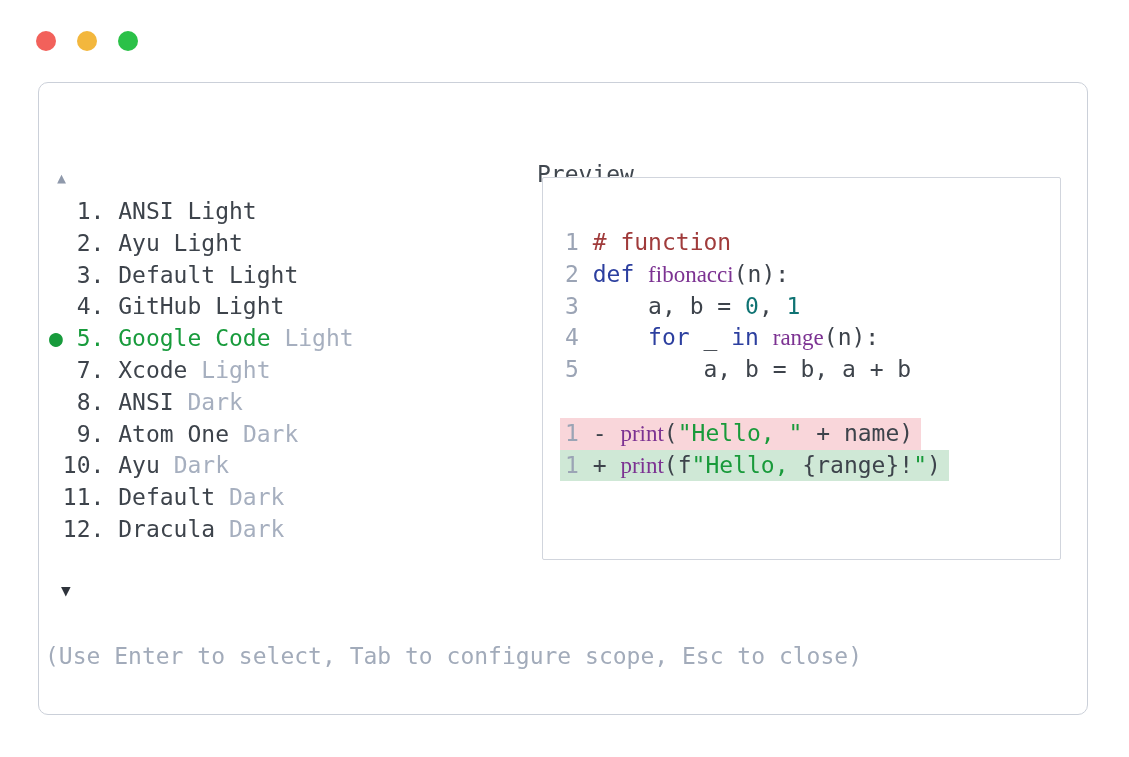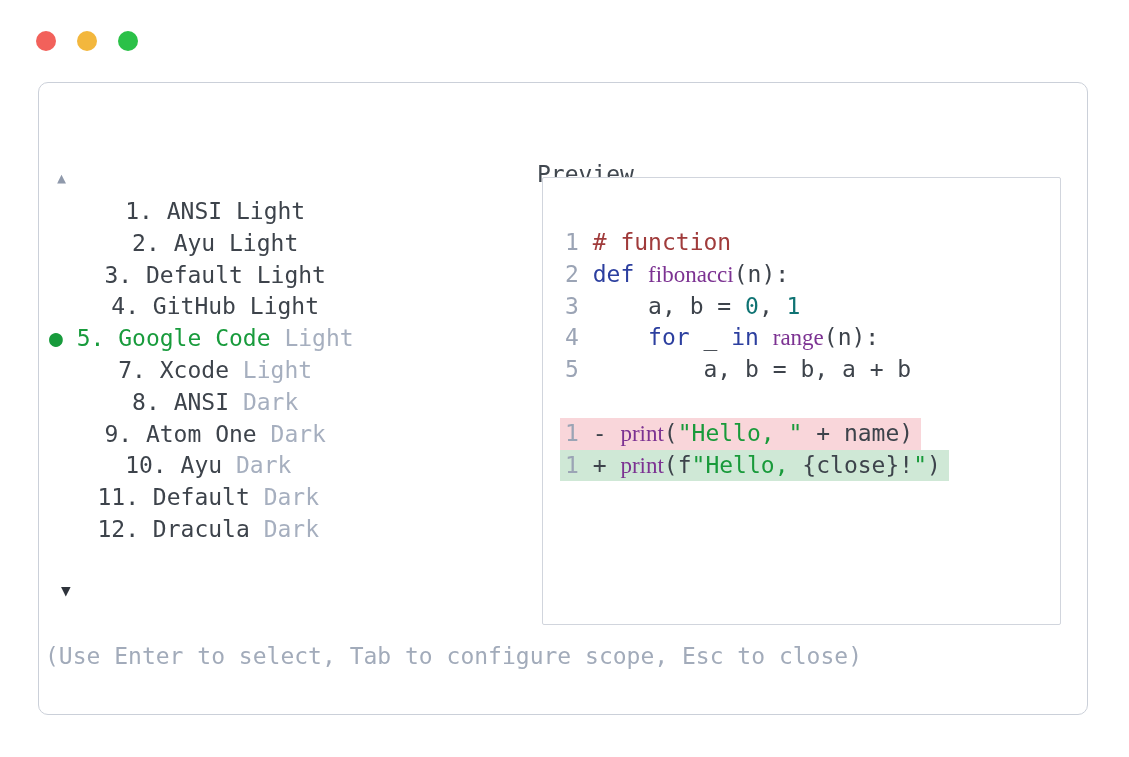--- a/index.html
+++ b/index.html
@@ -81,41 +81,40 @@
     position: absolute;
     left: 10px;
     top: 113px;
   }
   .trow {
     height: 31.8px;
     line-height: 31.8px;
     white-space: pre;
     color: #3d434b;
     cursor: default;
-    text-align: center;
   }
   .trow .t-main   { color: #3d434b; }
   .trow.selected .t-main { color: #189b3c; }
   .trow .t-suffix { color: #a6afbf; }
 
   .help-text {
     position: absolute;
     left: 6px;
     top: 560px;
     color: #a2abba;
     white-space: pre;
   }
 
   
   .preview-box {
     position: absolute;
     left: 503px;
     top: 94px;
     width: 519px;
-    height: 448px;
+    height: 383px;
     border: 1.5px solid #d1d5dd;
     border-radius: 2px;
     box-sizing: border-box;
     background: #ffffff;
     padding: 49px 0 0 22px;
     overflow: hidden;
   }
   .cline {
     height: 31.8px;
     line-height: 31.8px;
@@ -168,16 +167,16 @@
   <div class="help-text">(Use Enter to select, Tab to configure scope, Esc to close)</div>
 
   <div class="preview-box" id="code-box">
       <div class="cline"><span class="tok-ln">1 </span><span class="tok-cm"># function</span></div>
       <div class="cline"><span class="tok-ln">2 </span><span class="tok-kw">def</span><span class="tok-pl"> </span><span class="tok-fn">fibonacci</span><span class="tok-pl">(n):</span></div>
       <div class="cline"><span class="tok-ln">3 </span><span class="tok-pl">    a, b = </span><span class="tok-nm">0</span><span class="tok-pl">, </span><span class="tok-nm">1</span></div>
       <div class="cline"><span class="tok-ln">4 </span><span class="tok-pl">    </span><span class="tok-kw">for</span><span class="tok-pl"> _ </span><span class="tok-kw">in</span><span class="tok-pl"> </span><span class="tok-fn">range</span><span class="tok-pl">(n):</span></div>
       <div class="cline"><span class="tok-ln">5 </span><span class="tok-pl">        a, b = b, a + b</span></div>
       <div class="cline">&nbsp;</div>
       <div class="cline del"><span class="tok-ln">1 </span><span class="tok-pl">- </span><span class="tok-fn">print</span><span class="tok-pl">(</span><span class="tok-st">"Hello, "</span><span class="tok-pl"> + name)</span></div>
-      <div class="cline add"><span class="tok-ln">1 </span><span class="tok-pl">+ </span><span class="tok-fn">print</span><span class="tok-pl">(f</span><span class="tok-st">"Hello, </span><span class="tok-pl">{close}</span><span class="tok-pl">!</span><span class="tok-st">"</span><span class="tok-pl">)</span></div>
+      <div class="cline add"><span class="tok-ln">1 </span><span class="tok-pl">+ </span><span class="tok-fn">print</span><span class="tok-pl">(f</span><span class="tok-st">"Hello, </span><span class="tok-pl">{range}</span><span class="tok-pl">!</span><span class="tok-st">"</span><span class="tok-pl">)</span></div>
     </div>
 
 </div>
 
 </body></html>

